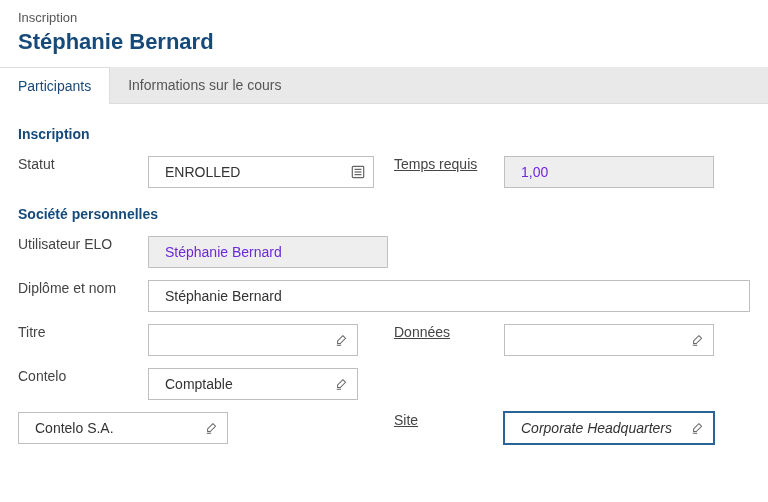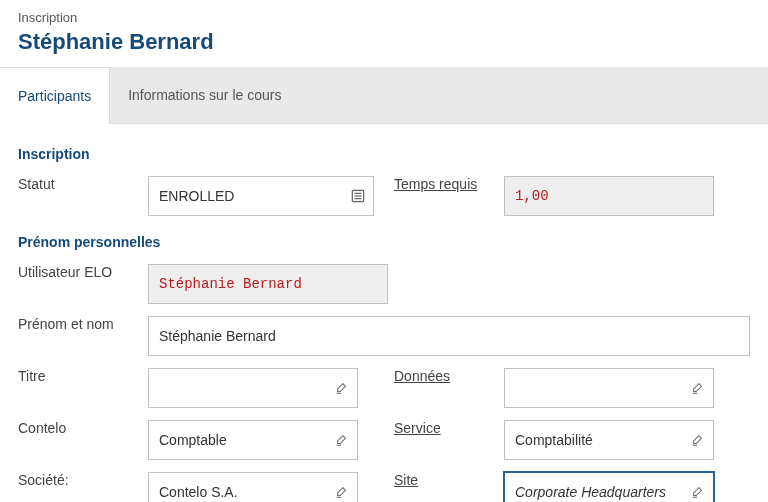--- a/index.html
+++ b/index.html
@@ -22,21 +22,21 @@
     font-size: 22px;
     color: #164a7a;
     font-weight: 600;
   }
   .tabs {
     display: flex;
     background: #e9e9e9;
     border-bottom: 1px solid #ddd;
   }
   .tab {
-    padding: 20px 18px;
+    padding: 10px 18px;
     font-size: 14px;
     color: #555;
     cursor: pointer;
   }
   .tab.active {
     background: #fff;
     color: #164a7a;
     border-top: 1px solid #ddd;
     border-right: 1px solid #ddd;
     margin-bottom: -1px;
@@ -71,31 +71,30 @@
   }
   .col2 .label { width: 110px; text-decoration: underline; }
   .input-wrap {
     position: relative;
     flex: 1;
     display: flex;
     align-items: center;
   }
   .input {
     width: 100%;
-    height: 40px;
+    height: 32px;
     border: 1px solid #bfbfbf;
-    padding: 4px 30px 4px 10px;
+    padding: 4px 30px 4px 16px;
     font-size: 14px;
     color: #333;
     background: #fff;
   }
   .input.readonly {
     background: #eee;
-    color: #b91c1c;
-    font-family: Liberation Mono, monospace;
+    color: #6d28d9;
   }
   .input.focused {
     border: 1px solid #2a6496;
     outline: 1px solid #2a6496;
     font-style: italic;
   }
   .icon-right {
     position: absolute;
     right: 8px;
     top: 50%;
@@ -144,34 +143,34 @@
       </div>
     </div>
     <div class="field col2">
       <div class="label">Temps requis</div>
       <div class="input-wrap input-med">
         <input class="input readonly" readonly="" value="1,00" style="">
       </div>
     </div>
   </div>
 
-  <div class="section-title" style="margin-top:18px">Prénom personnelles</div>
+  <div class="section-title" style="margin-top:18px">Société personnelles</div>
 
   <div class="row">
     <div class="field full">
       <div class="label">Utilisateur ELO</div>
       <div class="input-wrap input-narrow">
         <input class="input readonly" readonly="" value="Stéphanie Bernard" style="">
       </div>
     </div>
   </div>
 
   <div class="row">
     <div class="field full">
-      <div class="label">Prénom et nom</div>
+      <div class="label">Diplôme et nom</div>
       <div class="input-wrap" style="flex:1">
         <input class="input" value="Stéphanie Bernard" style="">
       </div>
     </div>
   </div>
 
   <div class="row">
     <div class="field">
       <div class="label">Titre</div>
       <div class="input-wrap input-med">
@@ -204,37 +203,24 @@
       <div class="input-wrap input-med">
         <input class="input" value="Comptable" style="">
         <span class="icon-right pencil">
           <svg viewBox="0 0 16 16">
               <line x1="2" y1="14" x2="7" y2="14"></line>
               <path d="M9 3 l3 3 l-6 6 l-3 0 l0 -3 z"></path>
             </svg>
         </span>
       </div>
     </div>
-    <div class="field col2">
-      <div class="label">Service</div>
-      <div class="input-wrap input-med">
-        <input class="input" value="Comptabilité" style="">
-        <span class="icon-right pencil">
-          <svg viewBox="0 0 16 16">
-              <line x1="2" y1="14" x2="7" y2="14"></line>
-              <path d="M9 3 l3 3 l-6 6 l-3 0 l0 -3 z"></path>
-            </svg>
-        </span>
-      </div>
-    </div>
-  </div>
-
-  <div class="row">
-    <div class="field">
-      <div class="label">Société:</div>
+  </div>
+
+  <div class="row">
+    <div class="field">
       <div class="input-wrap input-med">
         <input class="input" value="Contelo S.A." style="">
         <span class="icon-right pencil">
           <svg viewBox="0 0 16 16">
               <line x1="2" y1="14" x2="7" y2="14"></line>
               <path d="M9 3 l3 3 l-6 6 l-3 0 l0 -3 z"></path>
             </svg>
         </span>
       </div>
     </div>

